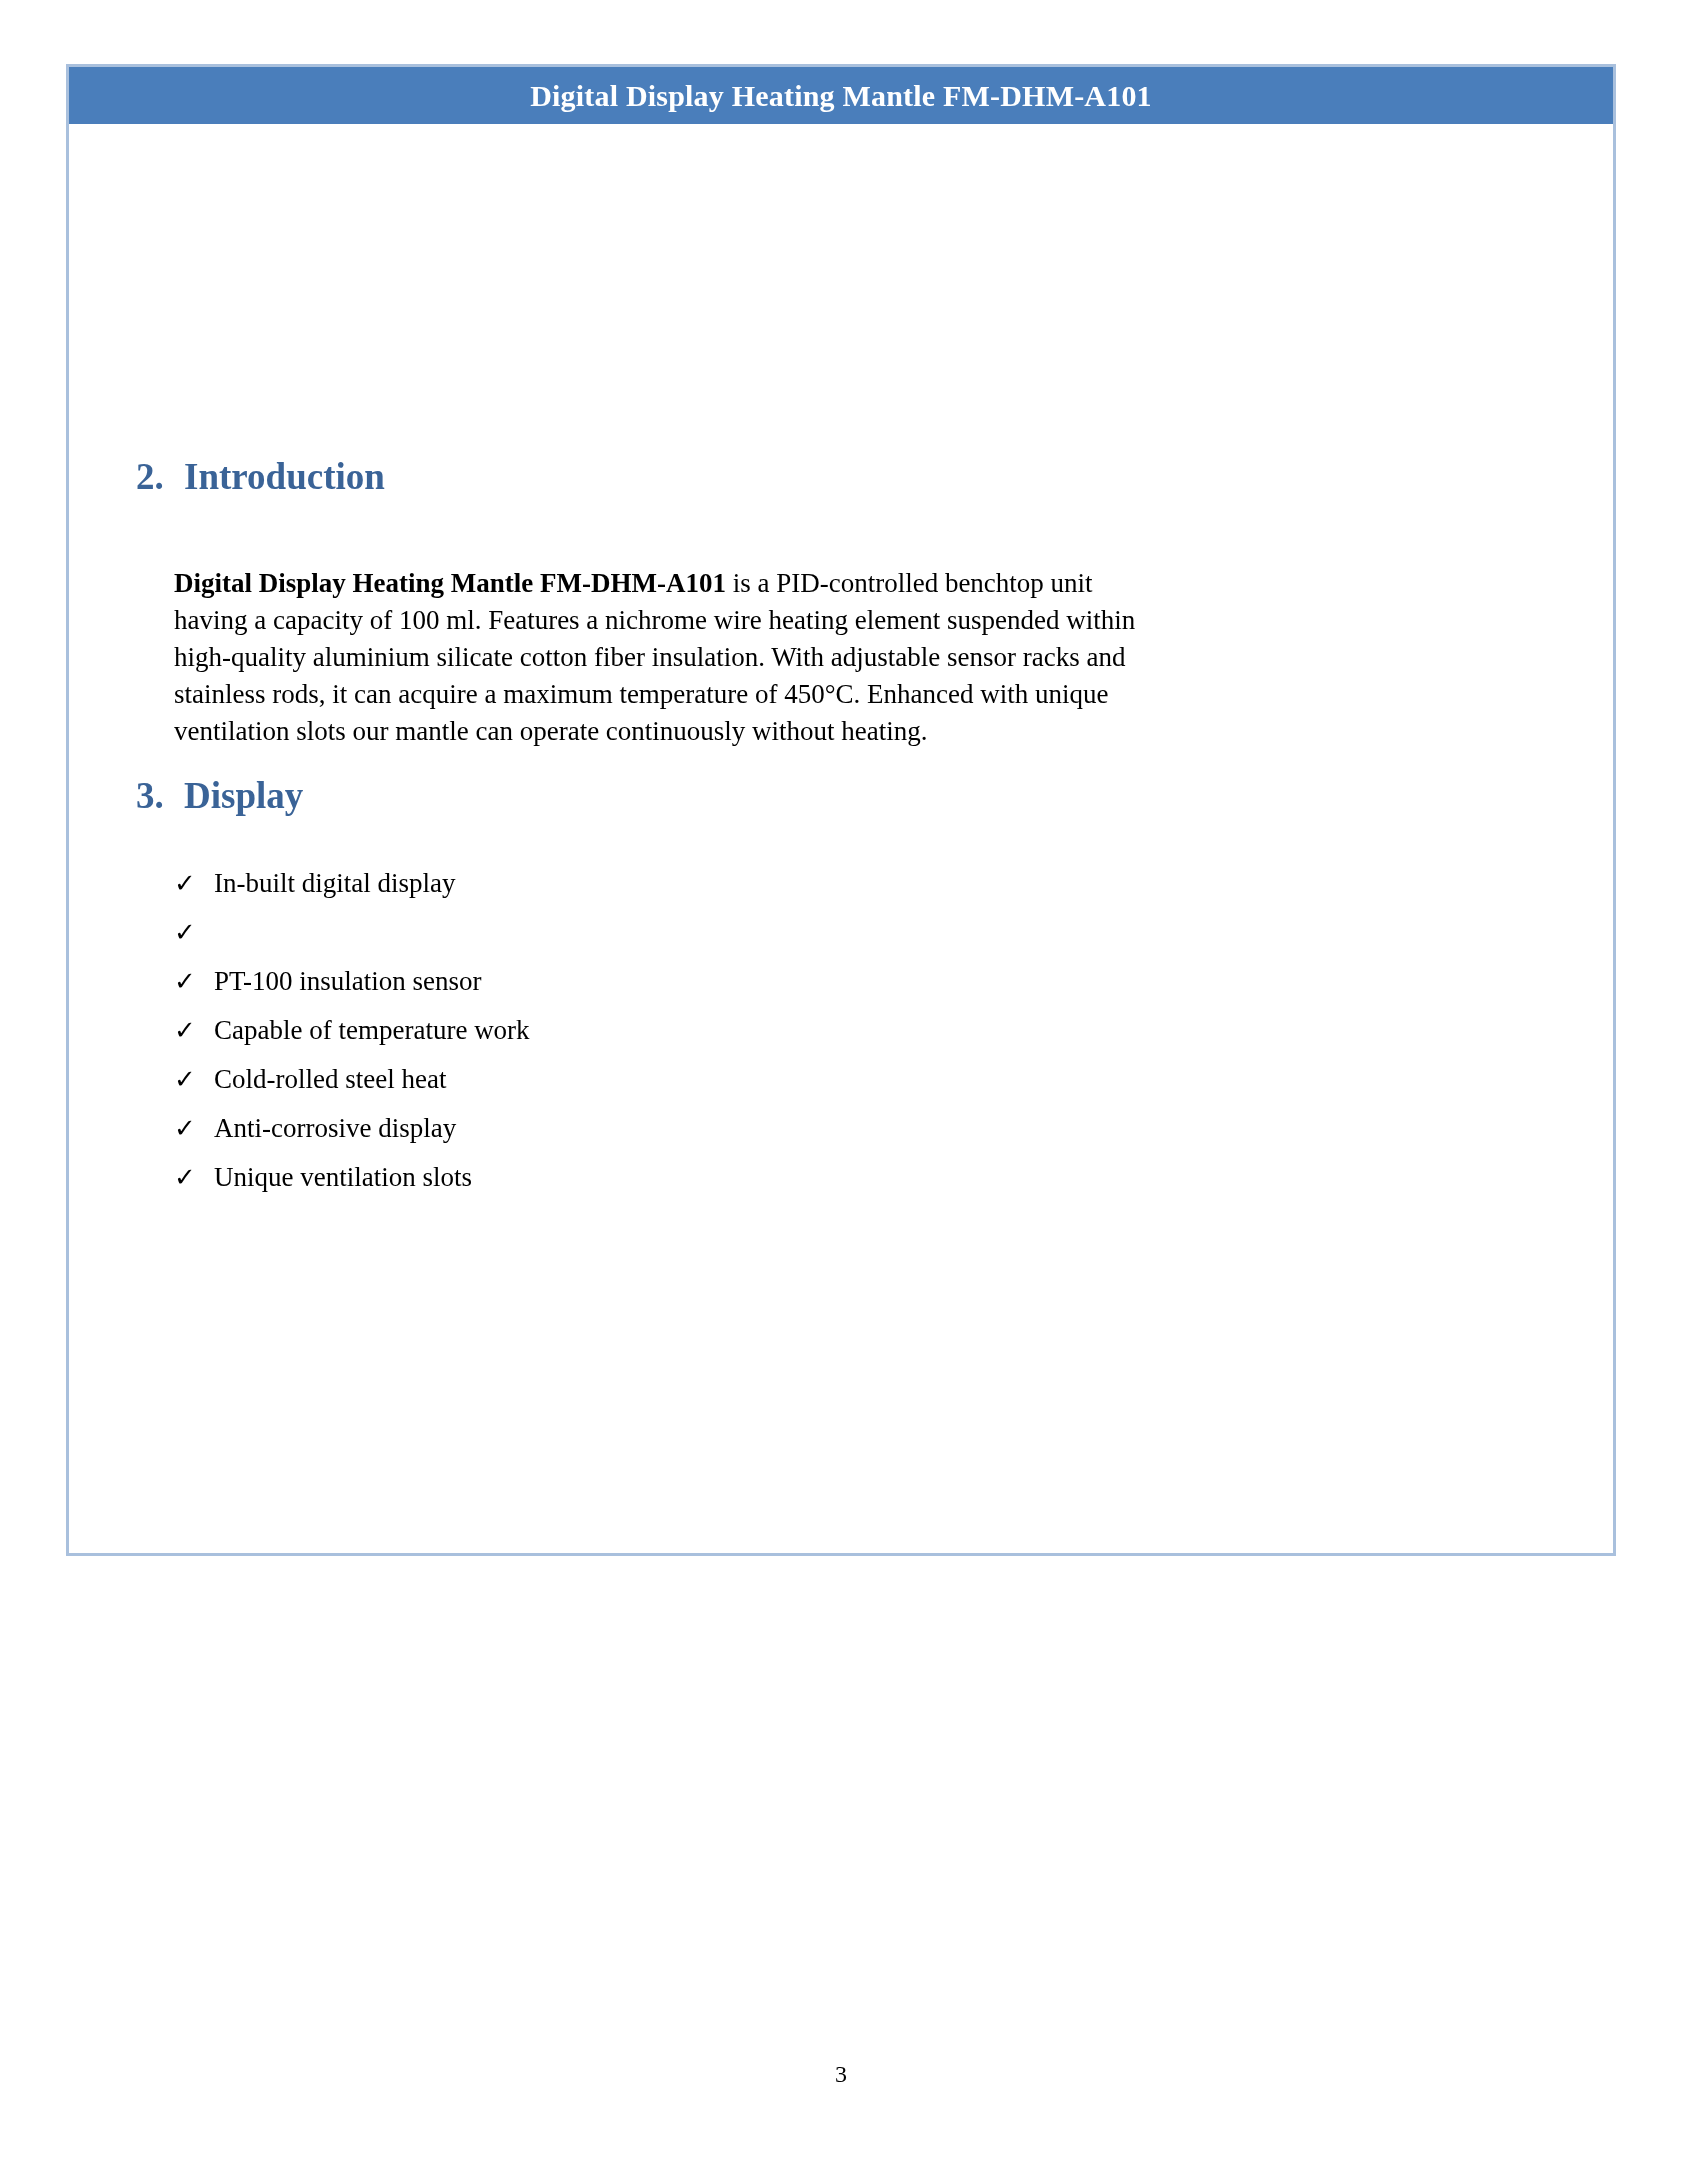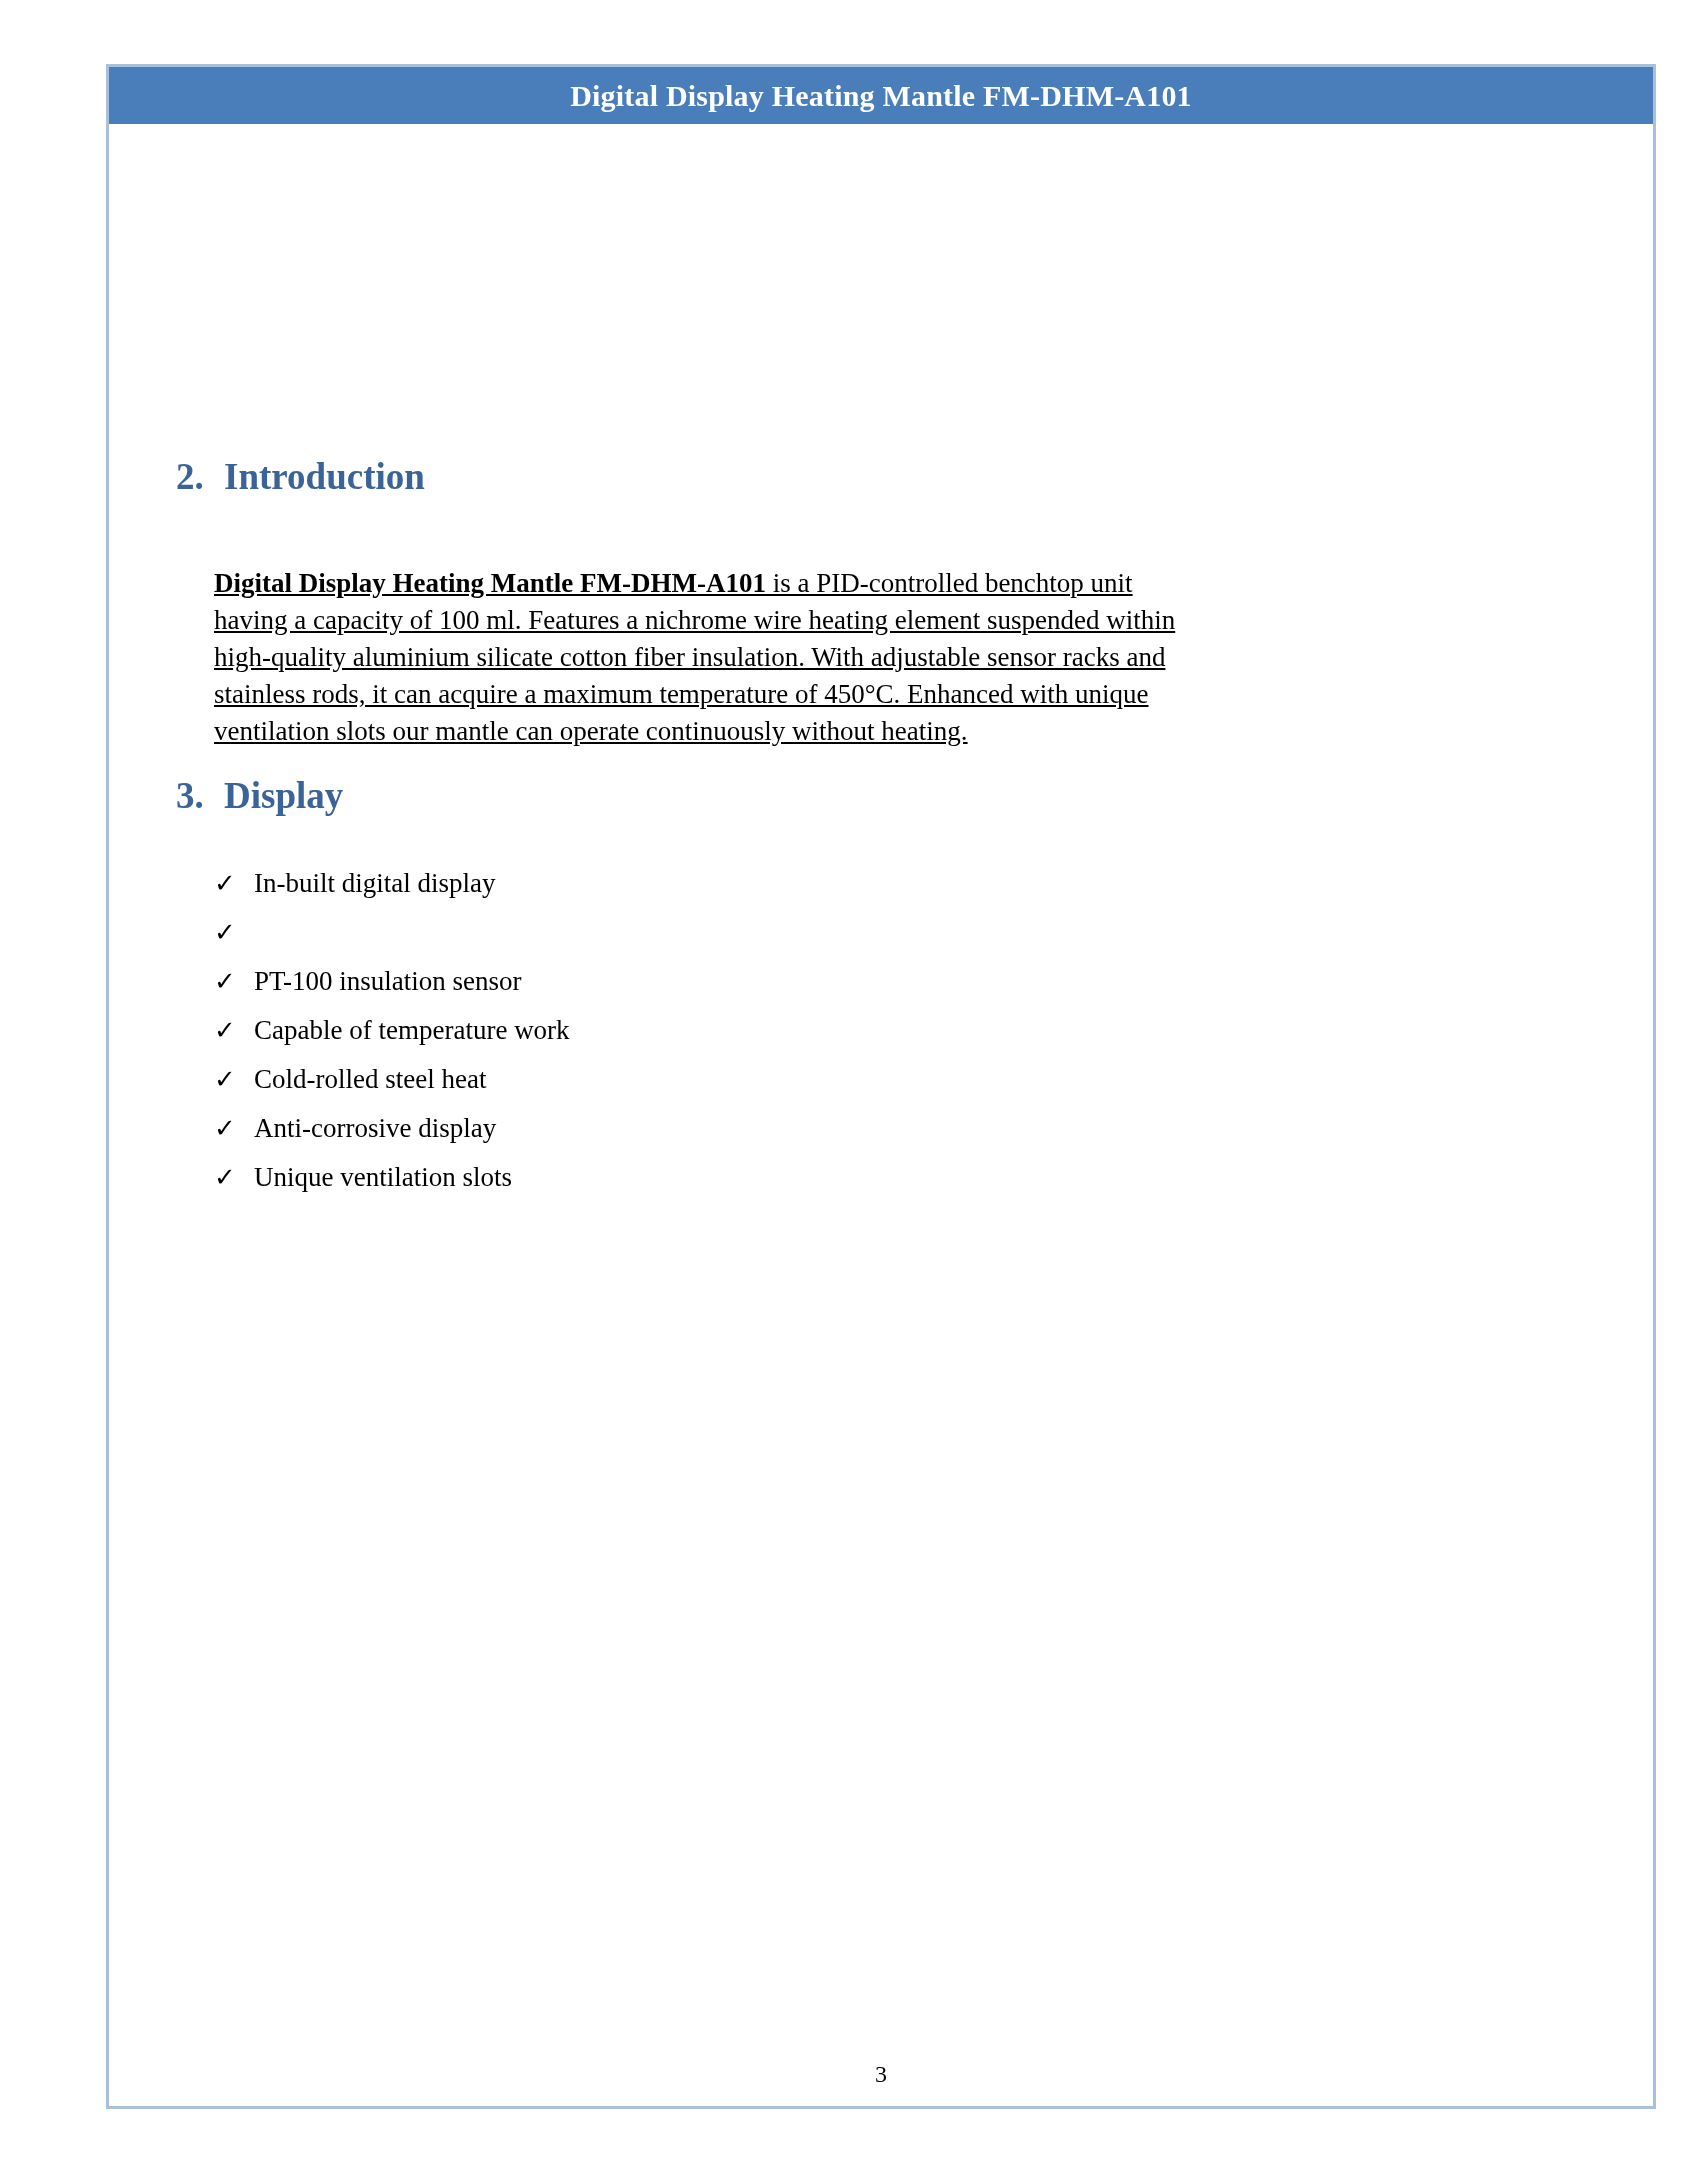--- a/index.html
+++ b/index.html
@@ -14,25 +14,24 @@
     font-family: "Liberation Serif", "DejaVu Serif", serif;
     overflow: hidden;
   }
 
   
   #page-frame {
     position: absolute;
     left: 66px;
     top: 64px;
     width: 1550px;
-    height: 2045px;
+    height: 1492px;
     box-sizing: border-box;
     border: 3px solid #a9c0dd;
     background: #ffffff;
-    margin-left: 40px;
   }
 
   
   #title-banner {
     position: absolute;
     left: 0px;
     top: 0px;
     width: 1544px;
     height: 57px;
     background: #4a7ebb;
@@ -85,21 +84,20 @@
   #intro-paragraph {
     position: absolute;
     left: 105px;
     top: 414px;
     width: 992px;
     font-family: "Liberation Serif", "DejaVu Serif", serif;
     font-size: 27px;
     line-height: 37px;
     color: #000000;
     text-align: left;
-    text-decoration: underline;
   }
   #intro-paragraph .lead {
     font-weight: bold;
   }
 
   
   #features-list {
     position: absolute;
     left: 105px;
     top: 741px;

